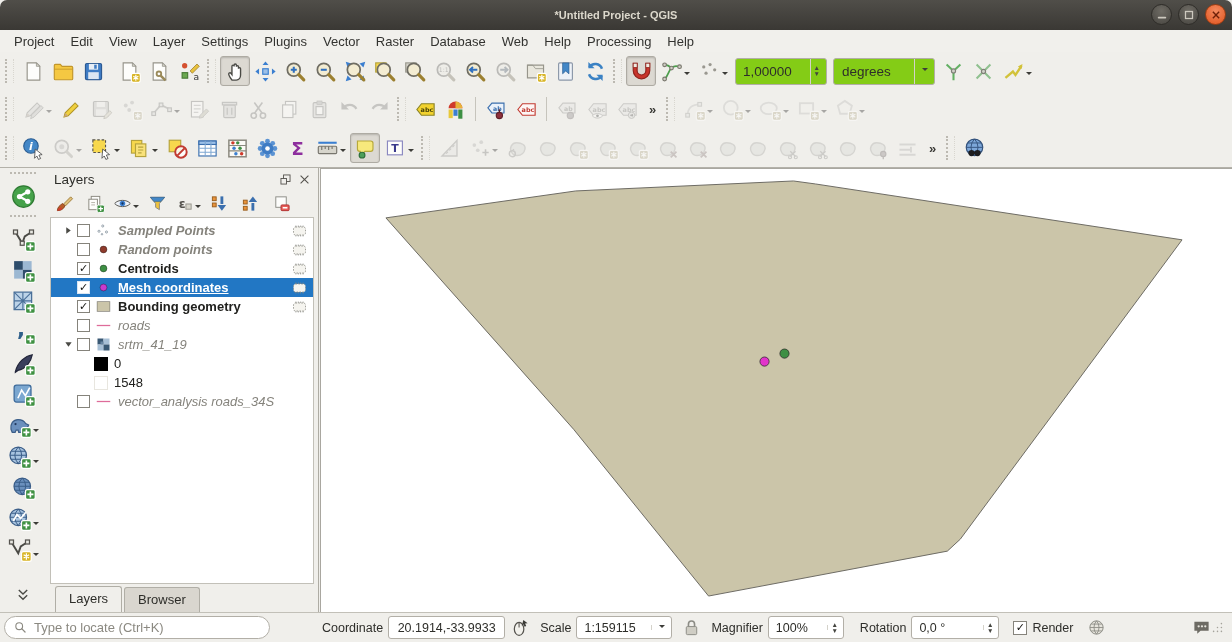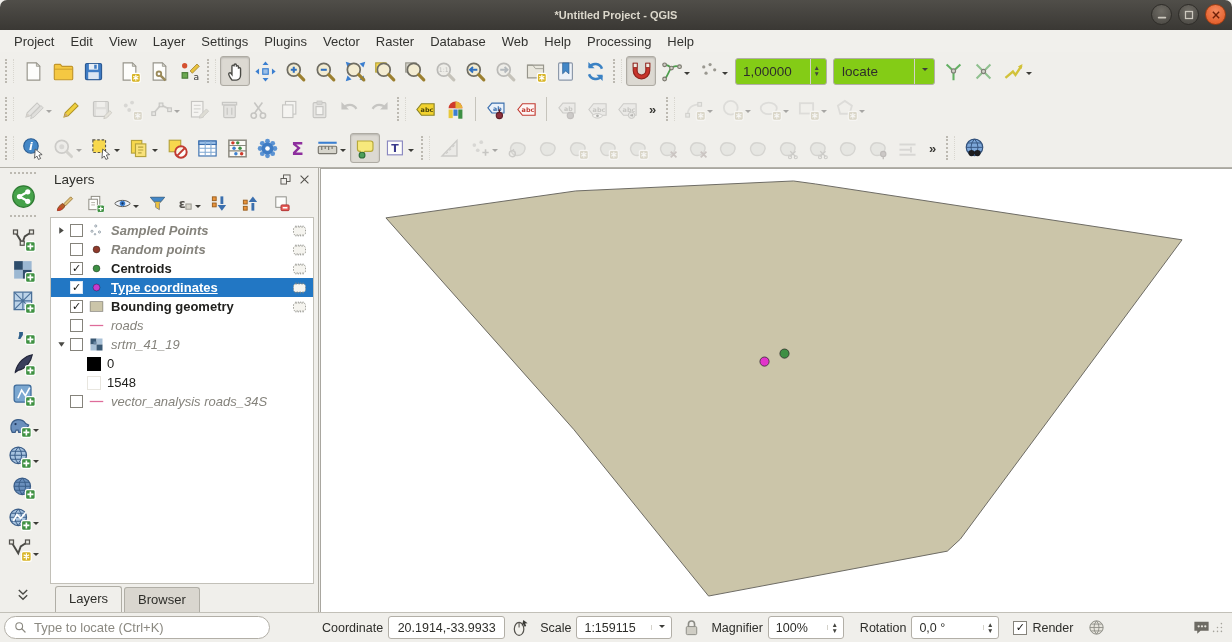--- a/index.html
+++ b/index.html
@@ -68,21 +68,21 @@
   .panel-header .spacer{flex:1;}
   .panel-hbtn{width:17px;height:17px;border:none;background:transparent;display:flex;align-items:center;justify-content:center;margin-left:2px;}
   .panel-hbtn .icon{width:13px;height:13px;}
   .panel-toolbar{height:26px;display:flex;align-items:center;padding:0 4px;gap:3px;}
   .panel-tool{width:28px;height:24px;border:1px solid transparent;border-radius:3px;background:transparent;
     display:flex;align-items:center;justify-content:center;}
   .panel-tool .icon{width:19px;height:19px;}
   .panel-tool .dd{margin-top:9px;border-width:3px;}
   .tree{flex:1;background:#fff;border:1px solid #c2c0b8;margin:1px 4px 0 4px;position:relative;
     font-size:13px;color:#21211e;overflow:hidden;padding-top:3px;}
-  .trow{display:flex;align-items:center;height:19px;padding-left:3px;white-space:nowrap;}
+  .trow{display:flex;align-items:center;height:19px;padding-left:10px;white-space:nowrap;}
   .trow.selected{background:#2277c4;color:#fff;}
   .exp{width:14px;height:14px;flex:0 0 auto;display:flex;align-items:center;justify-content:center;}
   .exp .icon{width:9px;height:9px;}
   .tcb{width:13px;height:13px;border:1px solid #85837b;background:#fff;margin:0 4px 0 2px;flex:0 0 auto;
     display:flex;align-items:center;justify-content:center;font-size:11px;font-weight:bold;color:#12120f;line-height:1;}
   .trow.selected .tcb{border-color:#d9e6f4;}
   .tswatch{width:19px;height:15px;margin-right:5px;flex:0 0 auto;display:flex;align-items:center;justify-content:center;}
   .tswatch .icon{width:17px;height:15px;}
   .tlabel{flex:1;overflow:hidden;text-overflow:ellipsis;}
   .tlabel.bold{font-weight:bold;}
@@ -395,21 +395,21 @@
           <span class="dd"></span>
         </button>
         <div class="tb-spin">
           <span>1,00000</span>
           <span class="spin-arrows">
             <span>▲</span>
             <span>▼</span>
           </span>
         </div>
         <div class="tb-combo">
-          <span>locate</span>
+          <span>degrees</span>
           <span class="combo-arrow">
             <span class="dd"></span>
           </span>
         </div>
         <button class="tb-btn">
           <span class="icon">
             <svg viewBox="0 0 20 20">
               <path d="M10 17.5V9.5M10 9.5L4 4m6 5.5L16 4" stroke="#63b063" stroke-width="1.8" fill="none"></path>
               <circle cx="10" cy="9.5" r="1.8" fill="#cfd0c8" stroke="#808078"></circle>
             </svg>
@@ -1273,21 +1273,21 @@
           </span>
         </div>
         <div class="trow selected">
           <span class="exp"></span>
           <span class="tcb">✓</span>
           <span class="tswatch">
             <svg viewBox="0 0 20 20" class="icon" style="width:17px;height:15px;">
               <circle cx="10" cy="10" r="4.6" fill="#c73bce" stroke="rgba(0,0,0,.45)"></circle>
             </svg>
           </span>
-          <span class="tlabel bold underline">Type coordinates</span>
+          <span class="tlabel bold underline">Mesh coordinates</span>
           <span class="icon chip">
             <svg viewBox="0 0 20 20">
               <rect x="2.5" y="5" width="15" height="10" rx="2.5" fill="#f5f4ef" stroke="#8b8b84" stroke-dasharray="2 1.6"></rect>
               <path d="M5.5 5V3.2M8.5 5V3.2M11.5 5V3.2M14.5 5V3.2M5.5 16.8V15M8.5 16.8V15M11.5 16.8V15M14.5 16.8V15" stroke="#8b8b84"></path>
             </svg>
           </span>
         </div>
         <div class="trow">
           <span class="exp"></span>
           <span class="tcb">✓</span>

